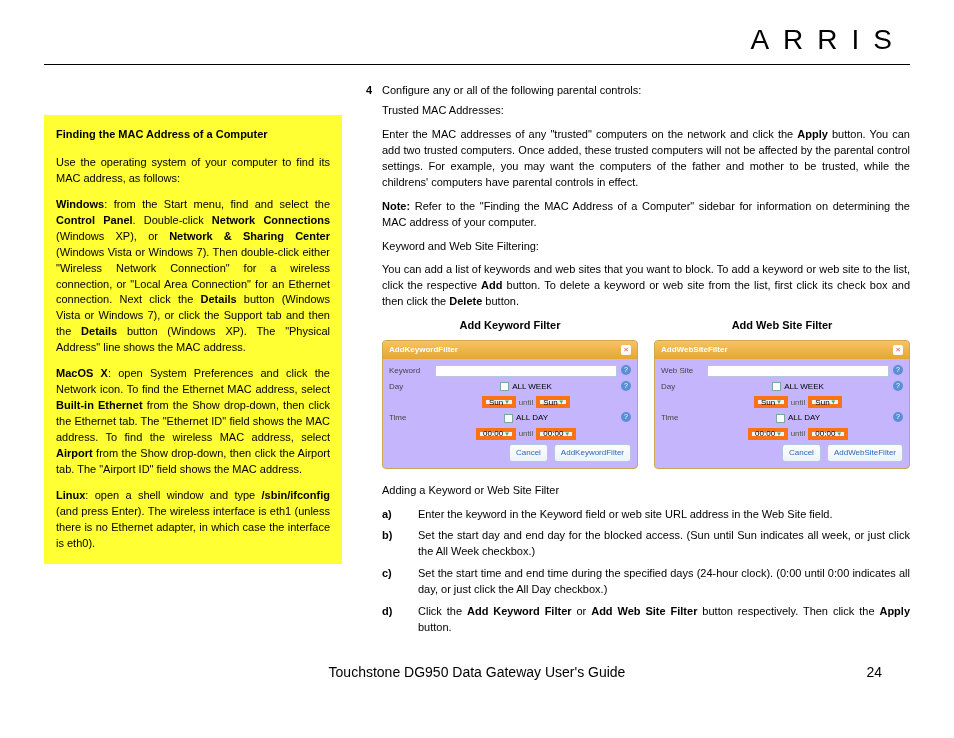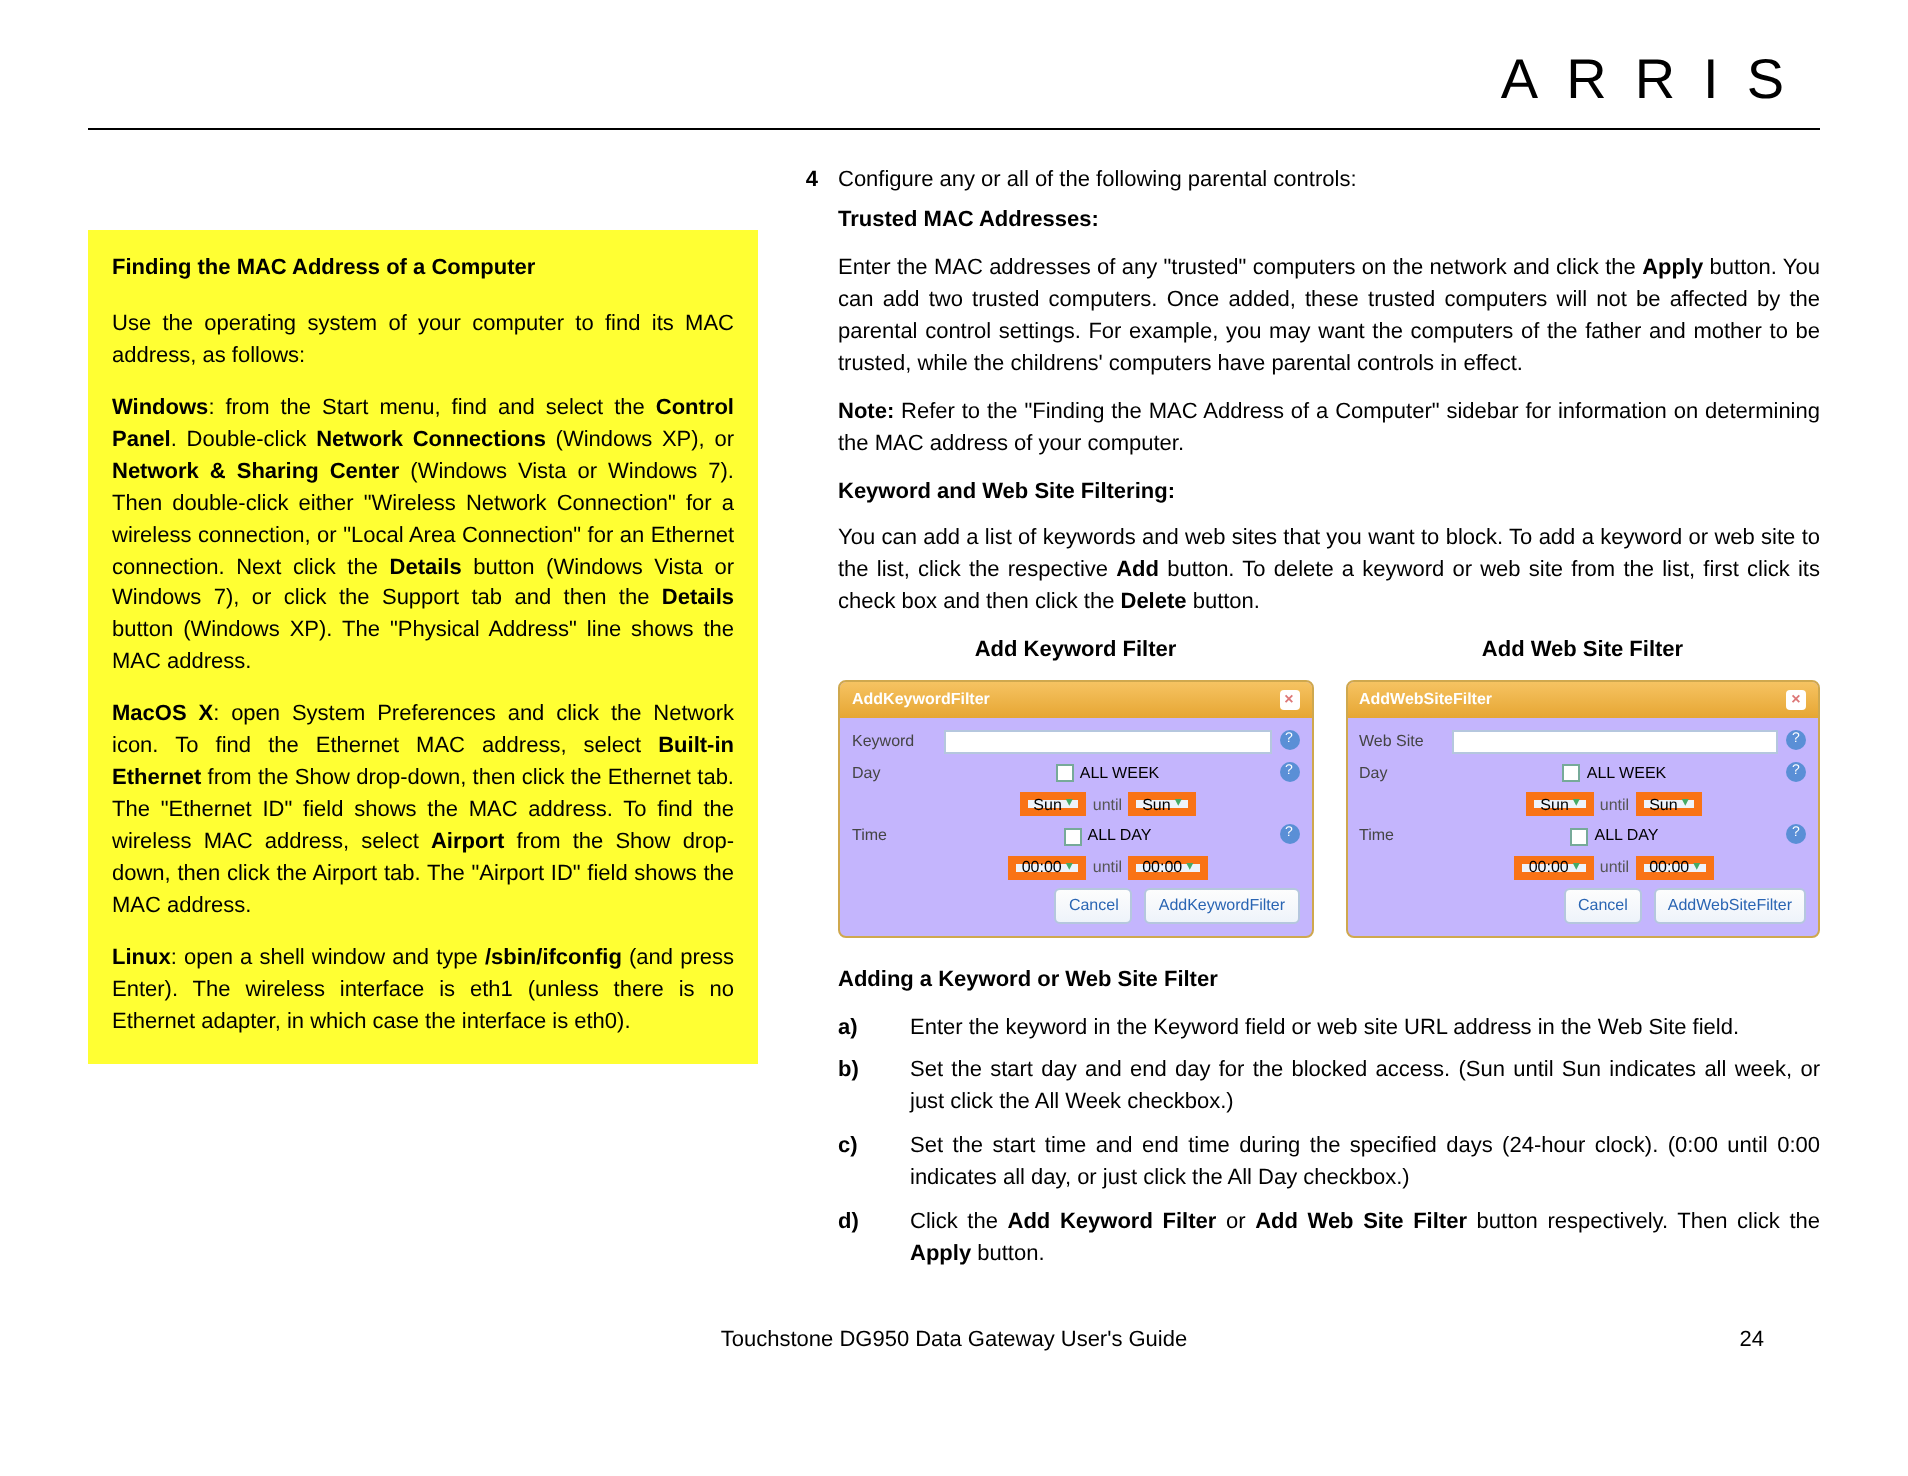--- a/index.html
+++ b/index.html
@@ -3,32 +3,32 @@
 <meta charset="utf-8">
 <style>
   * { box-sizing: border-box; margin: 0; padding: 0; }
   body { font-family: Verdana, Geneva, sans-serif; background: #fff; width: 954px; margin: 0 auto; color: #000; }
   .page { padding: 24px 44px 20px 44px; }
   .brand { text-align: right; font-size: 28px; letter-spacing: 14px; font-weight: 500; padding-right: 4px; margin-bottom: 8px; font-family: Arial, sans-serif; }
   .navbar { background: #000; display: flex; justify-content: space-around; align-items: center; padding: 4px 0; }
   .nav-item { color: #fff; font-size: 10px; font-weight: bold; text-align: center; line-height: 1.3; flex: 1; }
   .hr-top { border: none; border-top: 1px solid #000; margin-bottom: 2px; }
   .columns { display: flex; gap: 18px; margin-top: 18px; }
-  .col-left { width: 335px; flex-shrink: 0; padding-top: 32px; }
+  .col-left { width: 298px; flex-shrink: 0; padding-top: 32px; }
   .col-right { flex: 1; }
   .sidebar { background: #ffff33; padding: 12px 12px; font-size: 11px; line-height: 1.45; }
   .sidebar p { margin-bottom: 10px; text-align: justify; }
   .sidebar .title { font-weight: bold; margin-bottom: 12px; }
   .main { font-size: 11px; line-height: 1.45; }
   .main p { margin-bottom: 8px; text-align: justify; }
   .step { display: flex; gap: 10px; margin-bottom: 2px; }
   .step-num { font-weight: bold; flex-shrink: 0; width: 12px; text-align: right; }
   .step-body { flex: 1; }
   .sub { margin-left: 22px; }
-  .subtitle { font-weight: bold; margin-top: 4px; margin-bottom: 6px; }
+  .subtitle { font-weight: normal; margin-top: 4px; margin-bottom: 6px; }
   b { font-weight: bold; }
   .filter-row { display: flex; gap: 16px; margin: 8px 0 14px 22px; }
   .filter-col { flex: 1; }
   .filter-caption { font-weight: bold; text-align: center; font-size: 11px; margin-bottom: 6px; }
   .dialog { border: 1px solid #cfa84e; border-radius: 4px; overflow: hidden; font-size: 8px; background: #c4b5fd; }
   .dlg-titlebar { background: linear-gradient(#f6c362,#e6a633); color: #fff; padding: 3px 6px; display: flex; justify-content: space-between; align-items: center; font-weight: bold; }
   .dlg-x { background: #fff; color: #d77; width: 10px; height: 10px; display: flex; align-items: center; justify-content: center; border-radius: 2px; font-size: 8px; }
   .dlg-body { padding: 6px 6px; }
   .dlg-row { display: flex; margin-bottom: 4px; gap: 4px; }
   .dlg-label { width: 42px; color: #444; }
@@ -36,21 +36,21 @@
   .dlg-help { width: 10px; height: 10px; border-radius: 50%; background: #5a8fd6; color: #fff; display: flex; align-items: center; justify-content: center; font-size: 7px; flex-shrink: 0; }
   .dlg-chk { width: 9px; height: 9px; border: 1px solid #7a9; background: #fff; flex-shrink: 0; }
   .dlg-sel { display: inline-flex; align-items: center; border: 4px solid #f97316; background: #eef3fa; padding: 0 3px; height: 12px; gap: 2px; }
   .dlg-sel::after { content: '▾'; color: #4a6; font-size: 7px; }
   .dlg-mid { color: #555; }
   .dlg-btns { display: flex; justify-content: flex-end; gap: 6px; margin-top: 2px; }
   .dlg-btn { border: 1px solid #b5c7de; border-radius: 3px; padding: 2px 6px; background: linear-gradient(#fdfdfd,#eef3fa); color: #2a65b3; font-size: 8px; }
   .list-item { display: flex; gap: 8px; margin-bottom: 6px; margin-left: 22px; }
   .li-marker { font-weight: bold; width: 16px; flex-shrink: 0; }
   .li-body { flex: 1; text-align: justify; padding-left: 12px; }
-  .footer { display: flex; justify-content: center; align-items: center; margin-top: 22px; font-size: 11px; position: relative; }
+  .footer { display: flex; justify-content: center; align-items: center; margin-top: 22px; font-size: 14px; position: relative; }
   .footer .pg { position: absolute; right: 28px; }
 </style>
 </head>
 <body>
 
 <div class="page">
   <div class="brand">ARRIS</div>
   <hr class="hr-top">
 
   <div class="columns">

